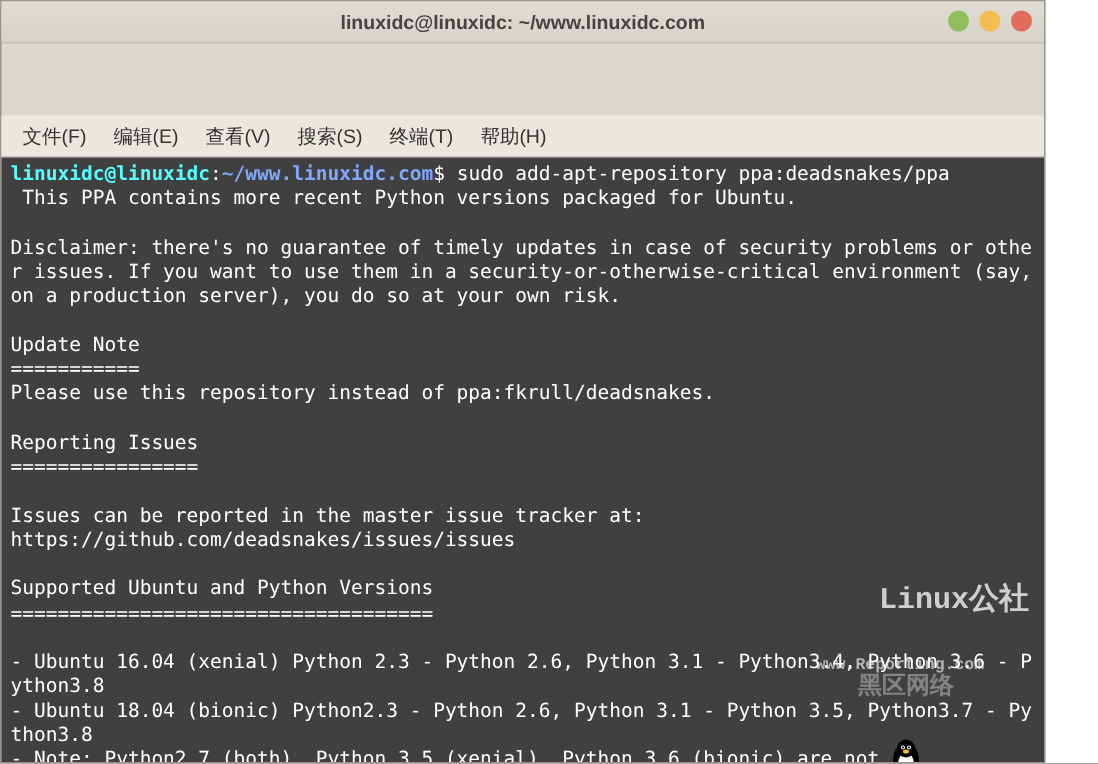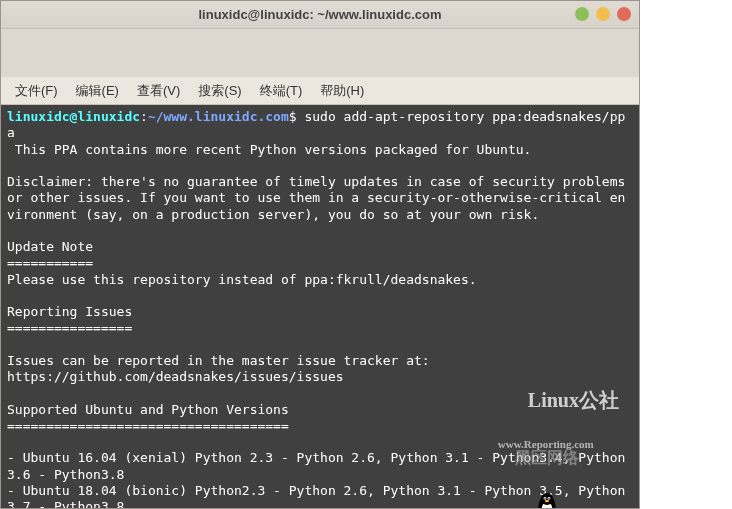--- a/index.html
+++ b/index.html
@@ -1,31 +1,31 @@
 <!DOCTYPE html>
 <html><head>
 <meta charset="utf-8">
 <style>
   * { margin: 0; padding: 0; box-sizing: border-box; }
   html, body { width: 732px; height: 509px; overflow: hidden; font-family: sans-serif; }
-  .window { width: 640px; height: 509px; background: #ddd8cf; border: 1px solid #9a958c; display: flex; flex-direction: column; }
+  .window { width: 697px; height: 509px; background: #ddd8cf; border: 1px solid #9a958c; display: flex; flex-direction: column; }
   .titlebar { height: 28px; background: linear-gradient(#e1dcd3, #d8d3ca); display: flex; align-items: center; justify-content: center; position: relative; border-bottom: 1px solid #c4bfb6; }
   .title { font-size: 13px; font-weight: bold; color: #444; }
   .controls { position: absolute; right: 8px; top: 6px; display: flex; gap: 7px; }
   .ctl { width: 14px; height: 14px; border-radius: 50%; }
   .min { background: #8fbf5a; }
   .max { background: #f4bd4f; }
   .close { background: #e06c5c; }
   .menubar { height: 28px; background: #ece7de; display: flex; align-items: center; padding: 0 6px; gap: 2px; border-bottom: 1px solid #c4bfb6; margin-top: 48px; }
   .menu-item { font-size: 13px; color: #333; padding: 3px 8px; cursor: default; }
   .terminal { flex: 1; background: #404040; color: #fff; font-family: "DejaVu Sans Mono", "Liberation Mono", monospace; font-size: 13px; line-height: 1.25; padding: 4px 6px; white-space: pre-wrap; word-break: break-all; position: relative; overflow: hidden; }
   .user { color: #55ffff; font-weight: bold; }
   .path { color: #7fa8ff; font-weight: bold; }
   .dollar { color: #fff; }
-  .watermark { position: absolute; right: 20px; bottom: 6px; font-family: Liberation Serif, serif; font-size: 20px; font-weight: bold; color: rgba(255,255,255,0.75); pointer-events: none; text-align: left; }
+  .watermark { position: absolute; right: 10px; bottom: 6px; font-family: Liberation Mono, monospace; font-size: 20px; font-weight: bold; color: rgba(255,255,255,0.75); pointer-events: none; text-align: center; }
   .watermark .sub { font-size: 11px; display: block; color: rgba(255,255,255,0.6); }
   .watermark-overlay { position: absolute; right: 60px; bottom: 40px; font-family: sans-serif; font-size: 16px; font-weight: bold; color: rgba(160,160,160,0.7); pointer-events: none; }
   .penguin { position: absolute; right: 78px; bottom: 18px; width: 28px; height: 32px; pointer-events: none; }
   .penguin svg { width: 100%; height: 100%; }
 </style>
 </head>
 <body>
 
 <div class="window">
   <div class="titlebar">

